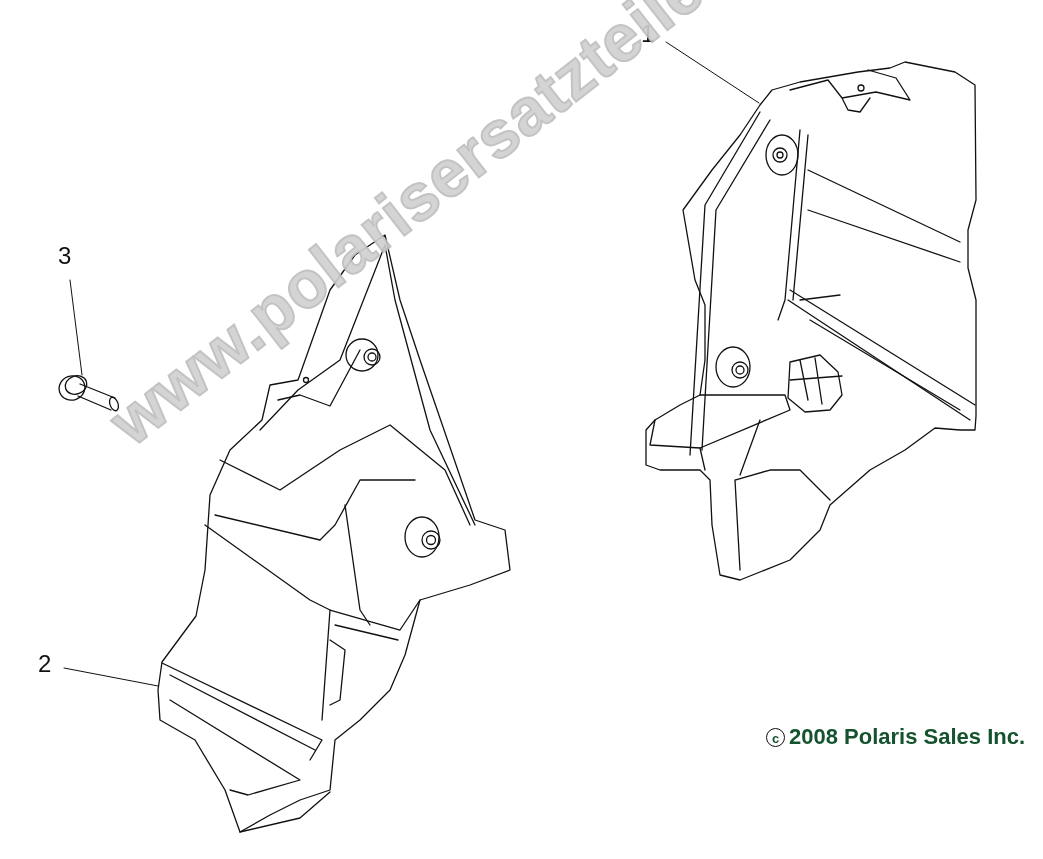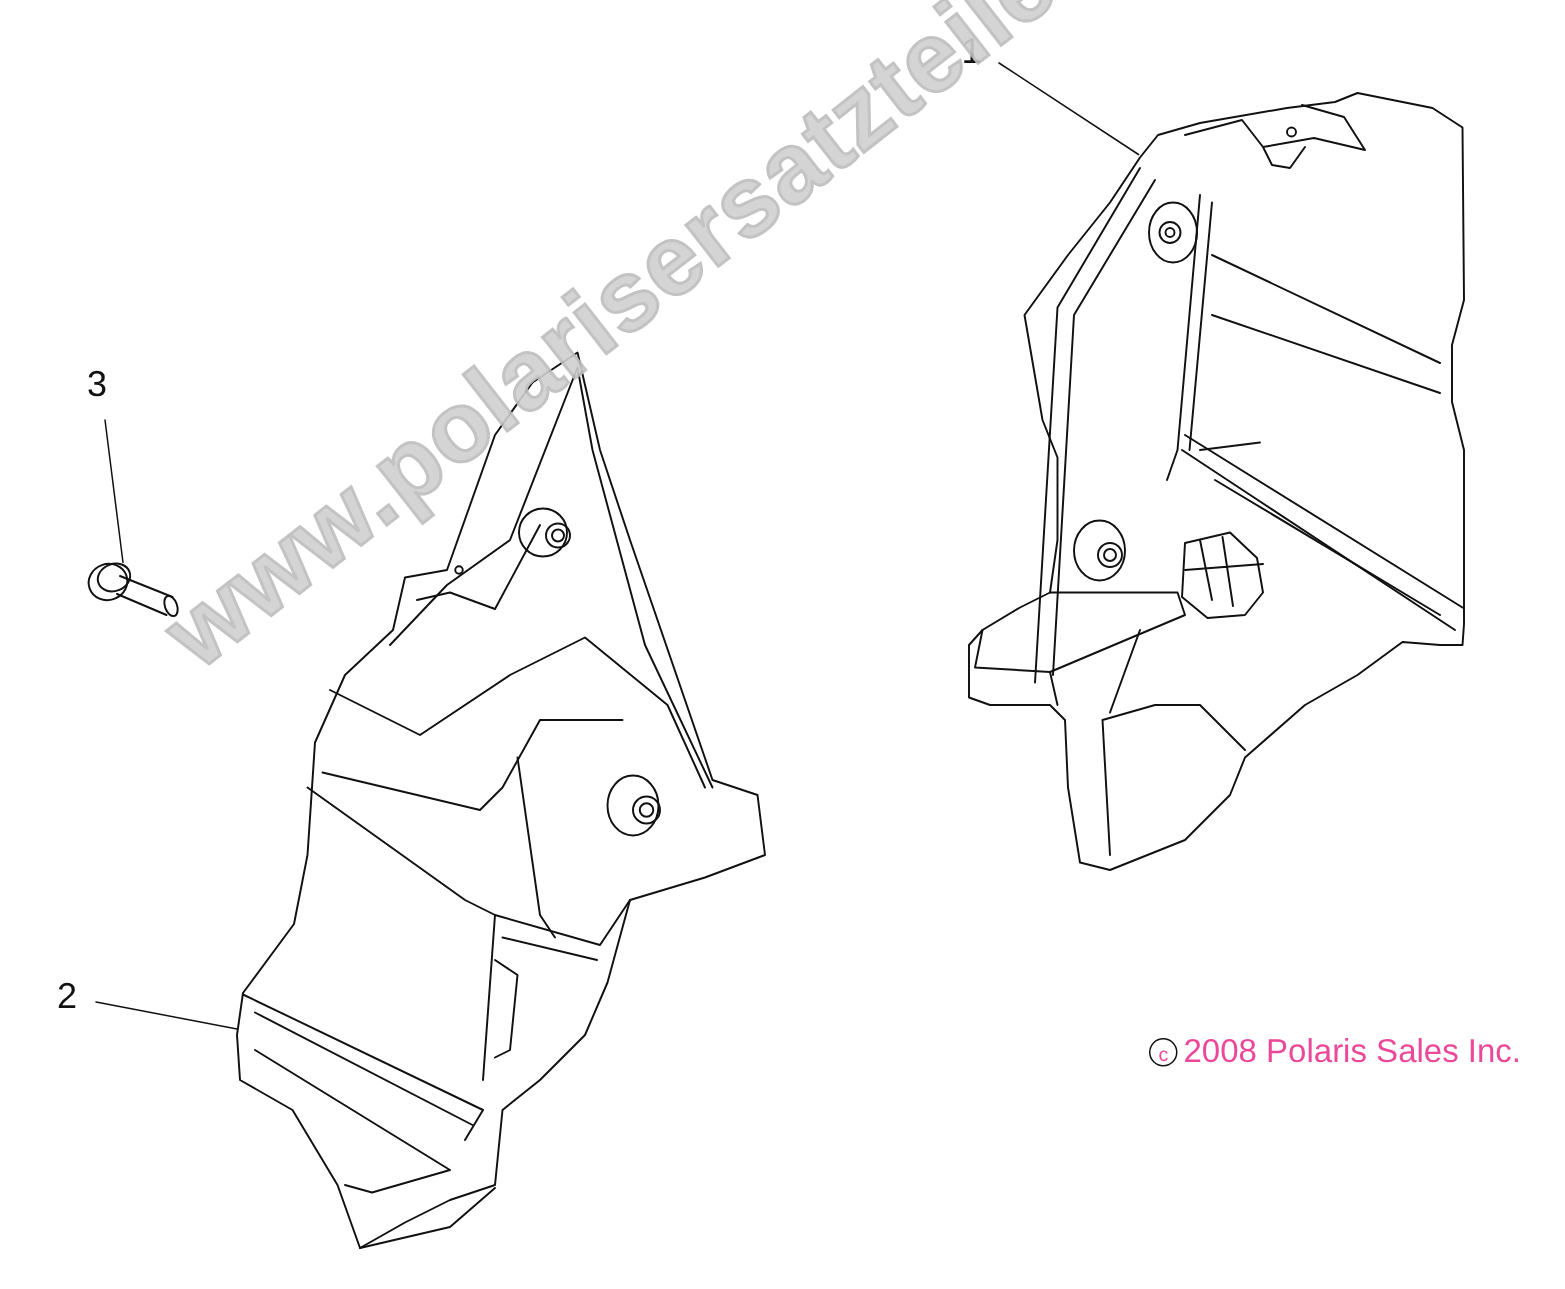--- a/index.html
+++ b/index.html
@@ -1,18 +1,18 @@
 <!DOCTYPE html>
 <html><head>
   <meta charset="utf-8">
   <style>
     html, body { margin: 0; padding: 0; background: #ffffff; }
     body { width: 1043px; height: 859px; position: relative; overflow: hidden; font-family: "Liberation Sans", sans-serif; }
     #diagram { position: absolute; left: 0; top: 0; width: 1043px; height: 859px; }
-    #copyright { position: absolute; left: 766px; top: 688px; font-family: "Liberation Sans", sans-serif; font-size: 22px; color: #ec4899; white-space: nowrap; }
+    #copyright { position: absolute; left: 766px; top: 724px; font-family: "Liberation Sans", sans-serif; font-size: 22px; color: #14532d; white-space: nowrap; font-weight: bold; }
     #copyright .c-sym { display: inline-block; width: 19px; height: 19px; border: 1.5px solid #111; border-radius: 50%; font-size: 13px; text-align: center; line-height: 19px; margin-right: 4px; vertical-align: 1px; box-sizing: border-box; }
     #watermark { position: absolute; left: 95px; top: 400px; font-family: "Liberation Sans", sans-serif; font-weight: bold; font-size: 66px; color: #d0d0d0; -webkit-text-stroke: 2px #bdbdbd; transform-origin: 0 0; transform: rotate(-38deg); white-space: nowrap; letter-spacing: 1px; opacity: 0.9; pointer-events: none; }
   </style>
 </head>
 <body>
 
 <svg id="diagram" viewBox="0 0 1043 859" xmlns="http://www.w3.org/2000/svg" fill="none" stroke="#111" stroke-width="1.3" stroke-linejoin="round" stroke-linecap="round">
 
   <g stroke-width="1">
     <line x1="666" y1="42" x2="759" y2="103"></line>

